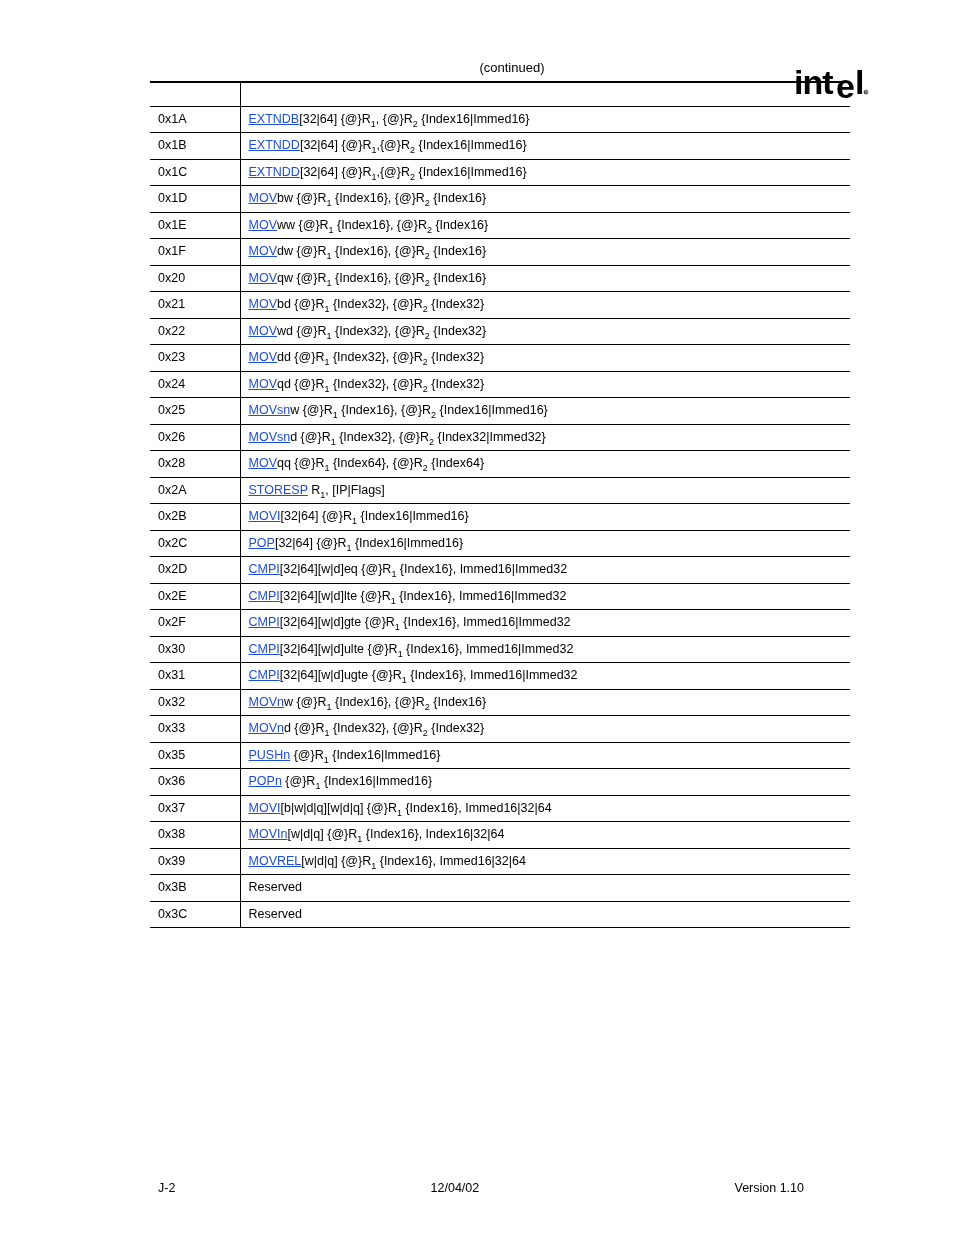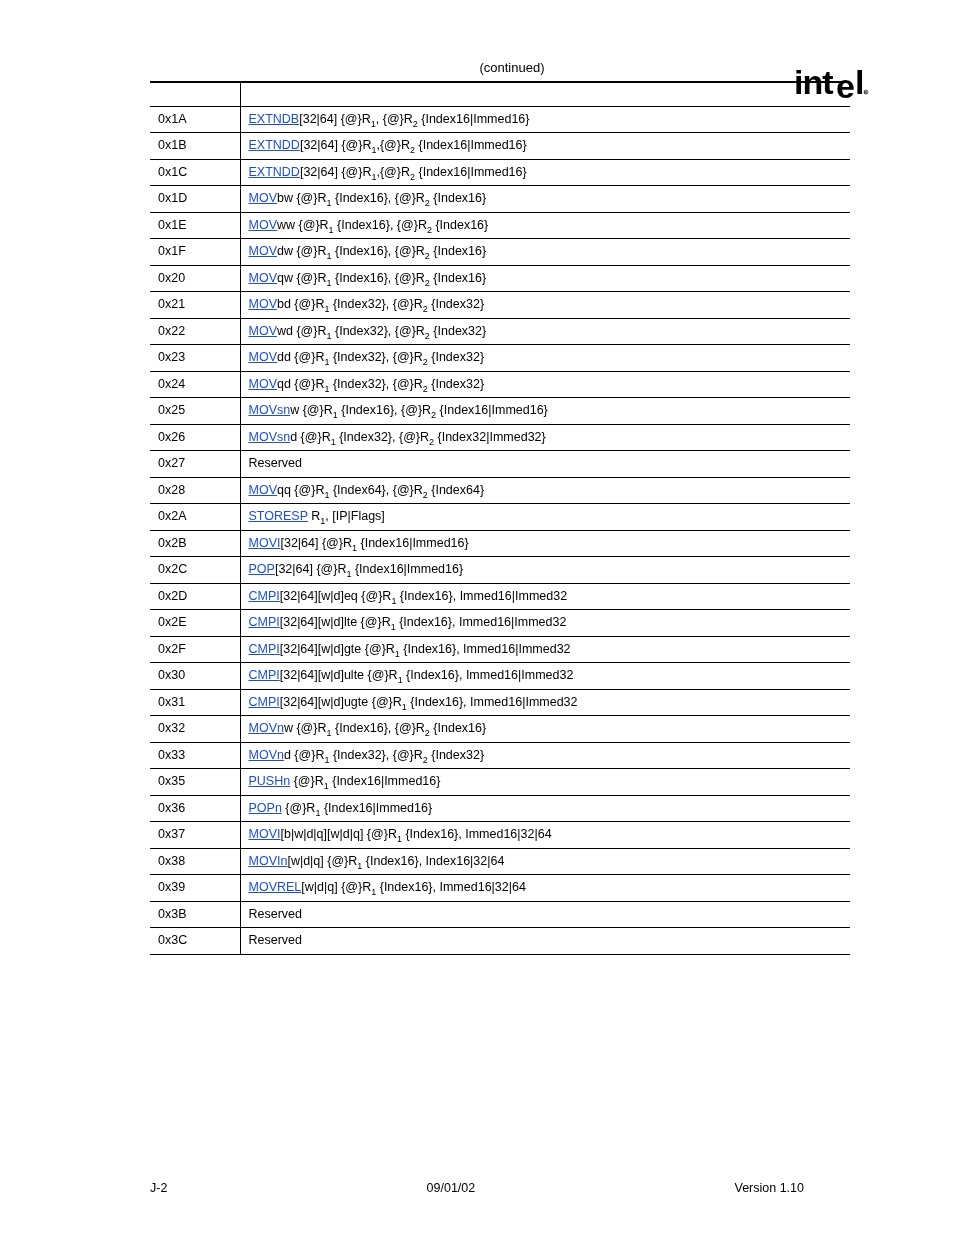--- a/index.html
+++ b/index.html
@@ -49,21 +49,21 @@
     font-family: Arial, sans-serif;
   }
   .mnem {
     color: #1d4ed8;
     text-decoration: underline;
   }
   sub { font-size: 9px; line-height: 0; vertical-align: sub; }
   .footer {
     position: absolute;
     bottom: 40px;
-    left: 80px;
+    left: 88px;
     right: 80px;
     font-size: 12.5px;
     display: flex;
     justify-content: space-between;
     padding: 0 70px 0 70px;
   }
 </style>
 </head>
 <body>
 
@@ -131,24 +131,20 @@
       </tr>
       <tr>
         <td class="opcode">0x25</td>
         <td><span class="mnem">MOVsn</span>w {@}R<sub>1</sub> {Index16}, {@}R<sub>2</sub> {Index16|Immed16}</td>
       </tr>
       <tr>
         <td class="opcode">0x26</td>
         <td><span class="mnem">MOVsn</span>d {@}R<sub>1</sub> {Index32}, {@}R<sub>2</sub> {Index32|Immed32}</td>
       </tr>
       <tr>
-        <td class="opcode">0x27</td>
-        <td>Reserved</td>
-      </tr>
-      <tr>
         <td class="opcode">0x28</td>
         <td><span class="mnem">MOV</span>qq {@}R<sub>1</sub> {Index64}, {@}R<sub>2</sub> {Index64}</td>
       </tr>
       <tr>
         <td class="opcode">0x2A</td>
         <td><span class="mnem">STORESP</span> R<sub>1</sub>, [IP|Flags]</td>
       </tr>
       <tr>
         <td class="opcode">0x2B</td>
         <td><span class="mnem">MOVI</span>[32|64] {@}R<sub>1</sub> {Index16|Immed16}</td>
@@ -211,15 +207,15 @@
       </tr>
       <tr>
         <td class="opcode">0x3C</td>
         <td>Reserved</td>
       </tr>
     </tbody>
 </table>
 
 <div class="footer">
   <span>J-2</span>
-  <span>09/01/02</span>
+  <span>12/04/02</span>
   <span>Version 1.10</span>
 </div>
 
 </body></html>

